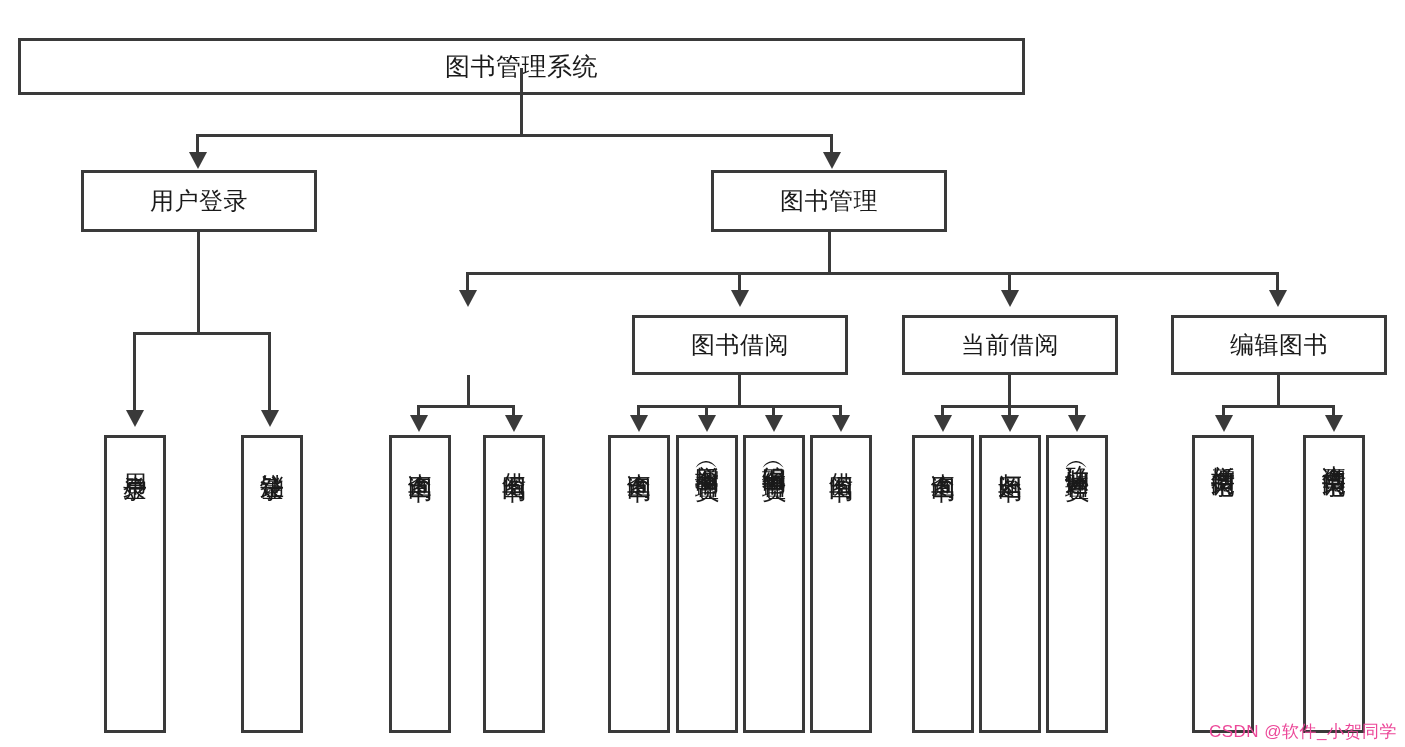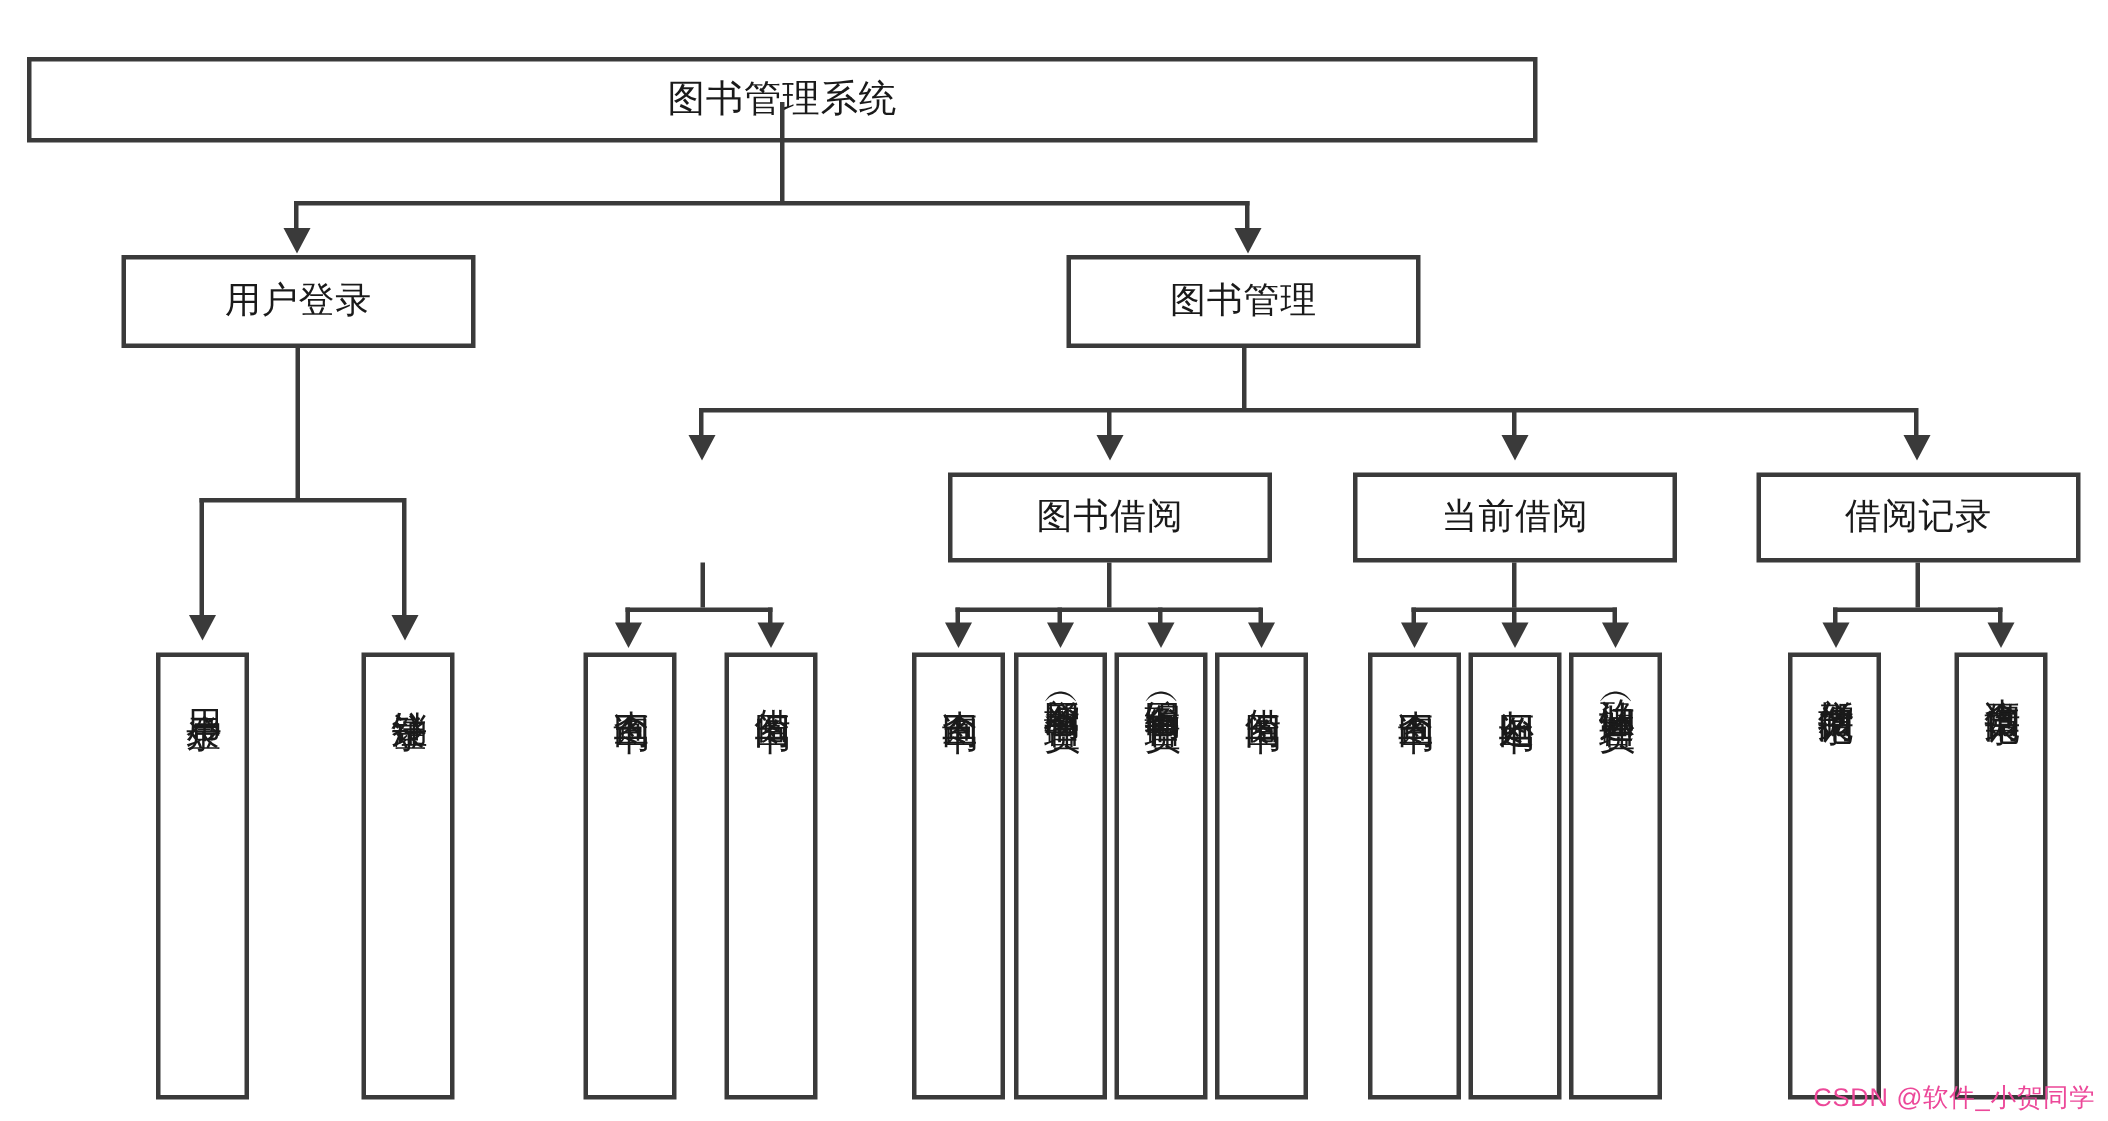--- a/index.html
+++ b/index.html
@@ -139,21 +139,21 @@
   <div class="vline" style="left:1276px; top:272px; width:3px; height:22px;"></div>
   <div class="arrow" style="left:1269px; top:290px;"></div>
 
   <div class="node horiz" style="left:632px; top:315px; width:216px; height:60px;">
     <span class="label">图书借阅</span>
   </div>
   <div class="node horiz" style="left:902px; top:315px; width:216px; height:60px;">
     <span class="label">当前借阅</span>
   </div>
   <div class="node horiz" style="left:1171px; top:315px; width:216px; height:60px;">
-    <span class="label">借阅记录</span>
+    <span class="label">编辑图书</span>
   </div>
 
   <div class="vline" style="left:467px; top:375px; width:3px; height:30px;"></div>
   <div class="hline" style="left:417px; top:405px; width:98px; height:3px;"></div>
   <div class="vline" style="left:417px; top:405px; width:3px; height:14px;"></div>
   <div class="arrow" style="left:410px; top:415px;"></div>
   <div class="vline" style="left:512px; top:405px; width:3px; height:14px;"></div>
   <div class="arrow" style="left:505px; top:415px;"></div>
 
   <div class="vline" style="left:738px; top:375px; width:3px; height:30px;"></div>

